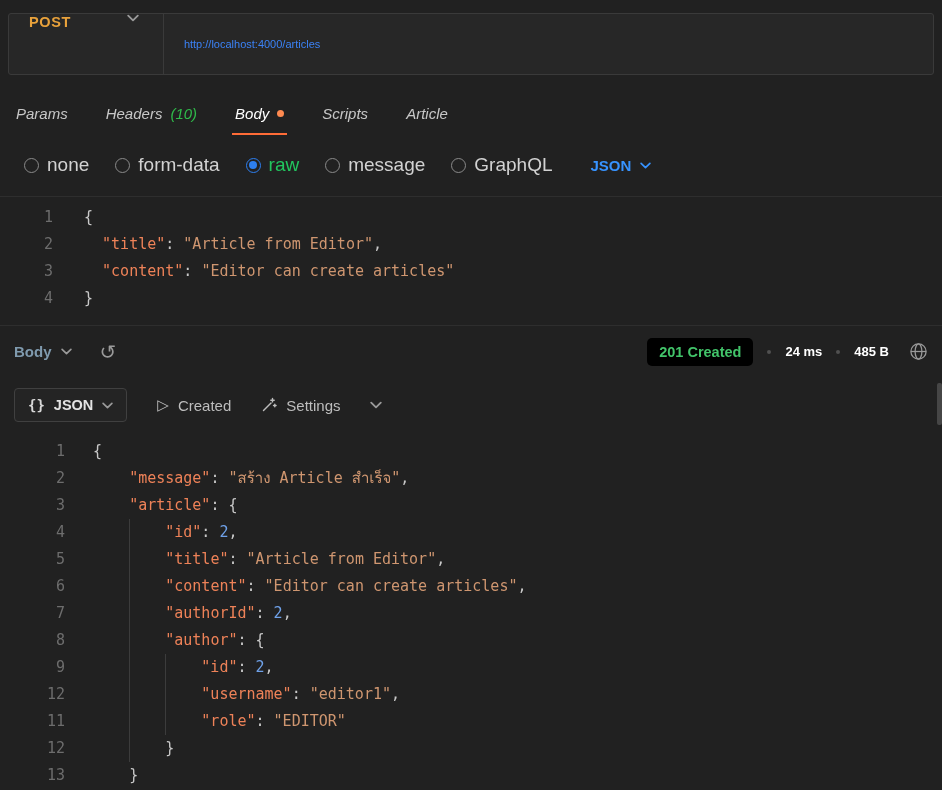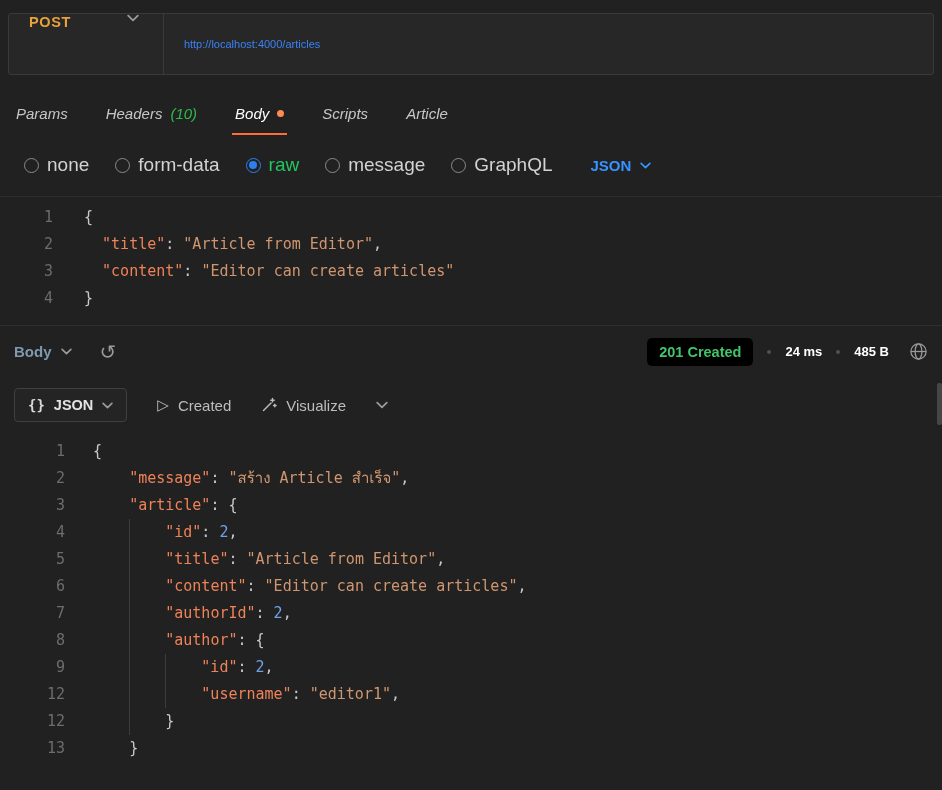--- a/index.html
+++ b/index.html
@@ -202,21 +202,21 @@
       <span>Created</span>
     </div>
     <div class="tool-item">
       <svg width="16" height="16" viewBox="0 0 16 16">
         <g stroke="#bdbdbd" stroke-width="1.4" stroke-linecap="round">
           <path d="M2.5 13.5L10 6"></path>
           <path d="M11.5 1.5v3.4M9.8 3.2h3.4"></path>
           <path d="M13.8 7.2v2.6M12.5 8.5h2.6"></path>
         </g>
       </svg>
-      <span>Visualize</span>
+      <span>Settings</span>
     </div>
     <svg class="chev" width="12" height="8" viewBox="0 0 10 6">
         <path d="M1 1l4 4 4-4"></path>
       </svg>
     <div class="scroll-thumb"></div>
   </div>
 
   <div class="editor res">
       <div class="code-line">
         <span class="ln">1</span>
@@ -252,20 +252,24 @@
       </div>
       <div class="code-line">
         <span class="ln">9</span>
         <span class="code">    <span class="guide"></span><span class="guide"></span><span class="tk-k">"id"</span><span class="tk-p">: </span><span class="tk-n">2</span><span class="tk-p">,</span></span>
       </div>
       <div class="code-line">
         <span class="ln">12</span>
         <span class="code">    <span class="guide"></span><span class="guide"></span><span class="tk-k">"username"</span><span class="tk-p">: </span><span class="tk-s">"editor1"</span><span class="tk-p">,</span></span>
       </div>
       <div class="code-line">
+        <span class="ln">11</span>
+        <span class="code">    <span class="guide"></span><span class="guide"></span><span class="tk-k">"role"</span><span class="tk-p">: </span><span class="tk-s">"EDITOR"</span></span>
+      </div>
+      <div class="code-line">
         <span class="ln">12</span>
         <span class="code">    <span class="guide"></span><span class="tk-p">}</span></span>
       </div>
       <div class="code-line">
         <span class="ln">13</span>
         <span class="code">    <span class="tk-p">}</span></span>
       </div>
     </div>
 
 </div>

